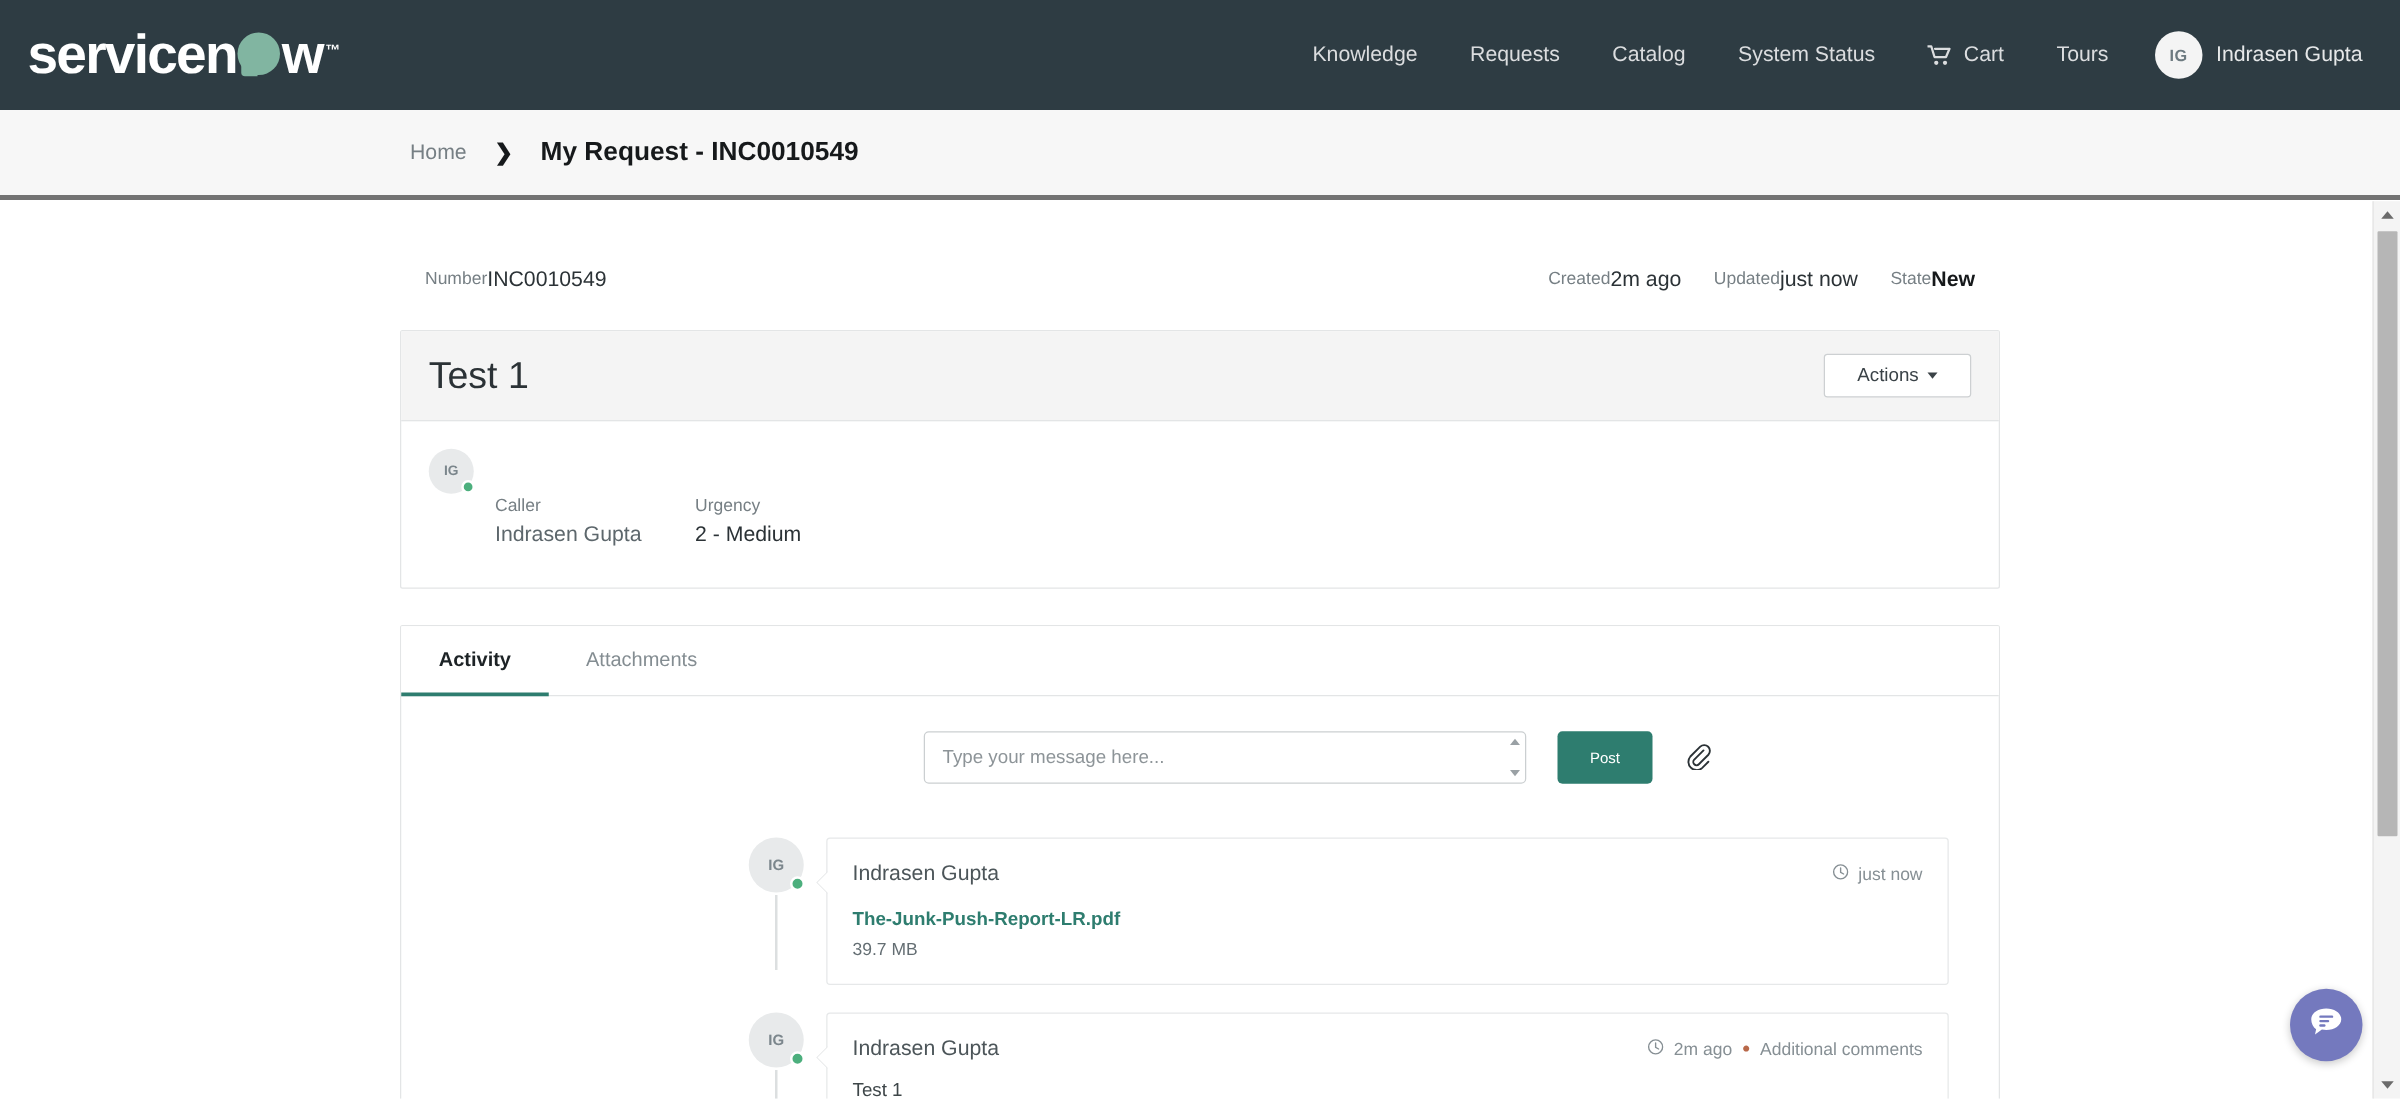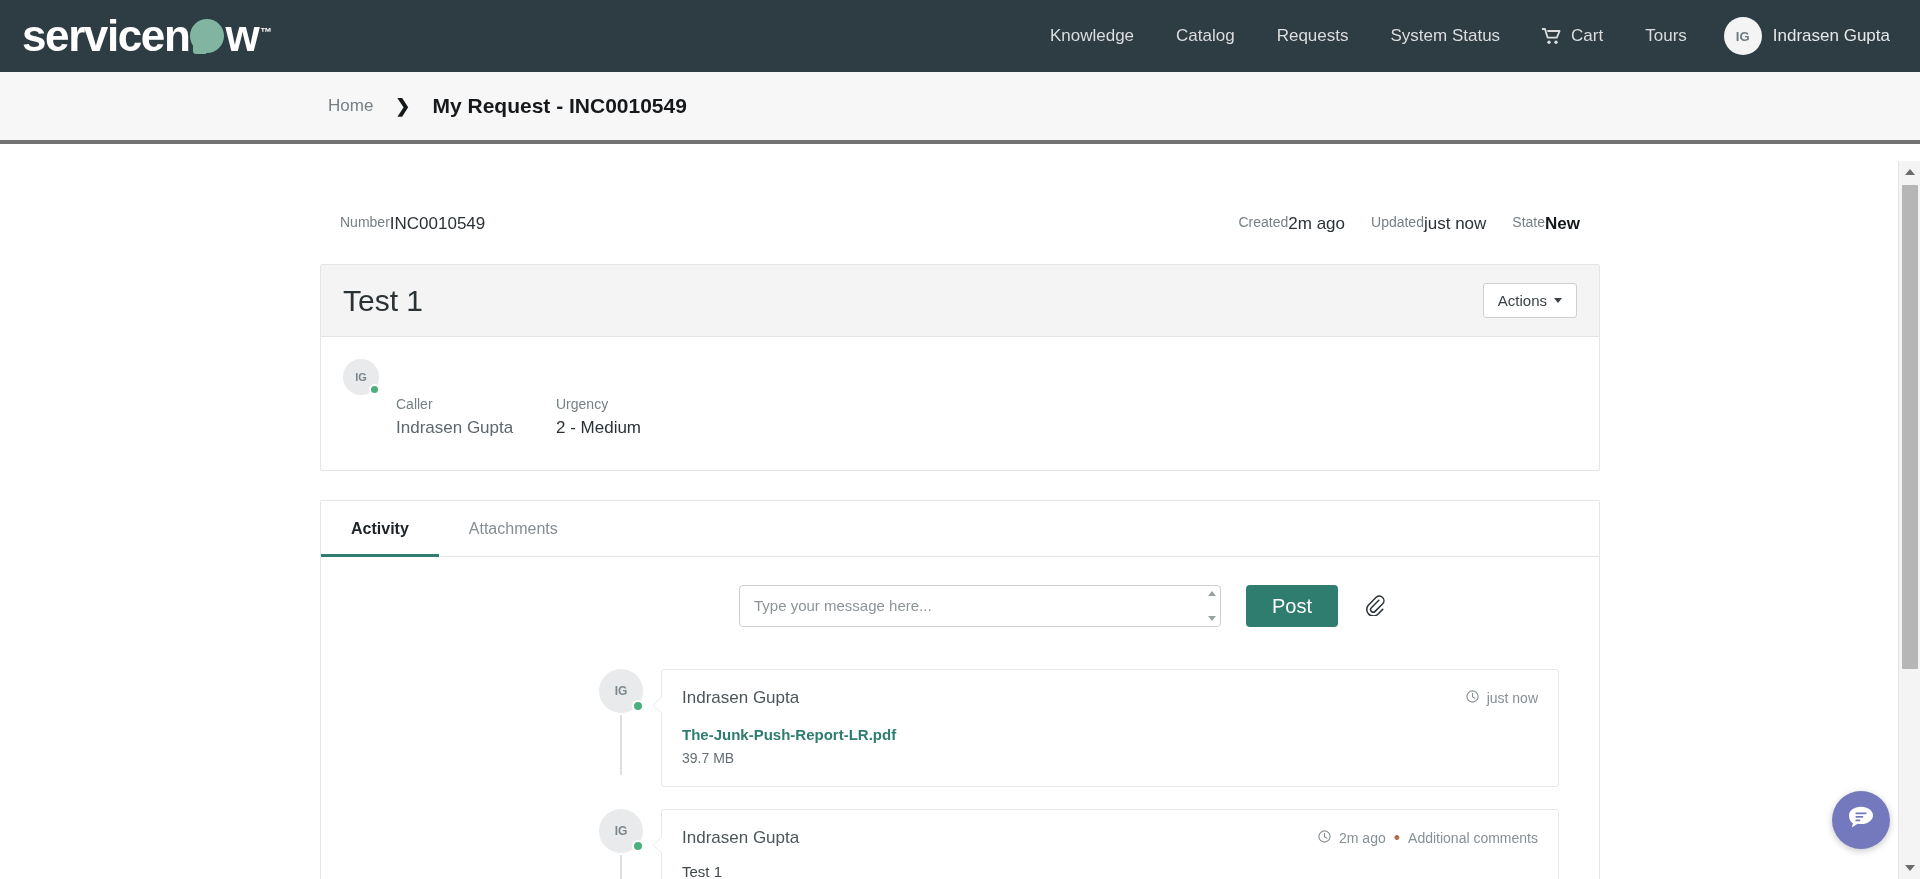--- a/index.html
+++ b/index.html
@@ -7,21 +7,21 @@
   body {
     width: 1920px; height: 879px;
     font-family: "Liberation Sans", sans-serif;
     background: #ffffff;
     overflow: hidden;
     position: relative;
   }
 
   
   .navbar {
-    height: 72px;
+    height: 88px;
     background: #2e3c43;
     display: flex;
     align-items: center;
     padding: 0 22px 0 22px;
     position: relative;
   }
   .brand {
     display: flex; align-items: center;
     height: 100%;
     padding-left: 0px;
@@ -187,21 +187,21 @@
     font-size: 30px;
     color: #2b3236;
     font-weight: 400;
     line-height: 1.1;
   }
   .actions-btn {
     margin-left: auto;
     background: #ffffff;
     border: 1px solid #cdd0d2;
     border-radius: 3px;
-    padding: 8px 14px;
+    padding: 8px 26px;
     font-size: 15px;
     color: #3a4247;
     cursor: pointer;
     display: flex; align-items: center; gap: 7px;
     font-family: "Liberation Sans", sans-serif;
   }
   .caret-down {
     width: 0; height: 0;
     border-left: 4px solid transparent;
     border-right: 4px solid transparent;
@@ -318,21 +318,21 @@
   .spin-dn { border-top: 5px solid #9aa1a5; }
 
   .post-btn {
     margin-left: 25px;
     background: #2e7d6f;
     color: #ffffff;
     border: none;
     border-radius: 4px;
     padding: 0 26px;
     height: 42px;
-    font-size: 20px;
+    font-size: 12px;
     cursor: pointer;
     font-family: "Liberation Sans", sans-serif;
     flex: 0 0 auto;
   }
   .clip-btn {
     margin-left: 22px;
     width: 30px; height: 42px;
     display: flex; align-items: center; justify-content: center;
     cursor: pointer;
     background: none; border: none; padding: 0;
@@ -488,22 +488,22 @@
     <span class="brand-logo">
         <span>servicen</span>
         <span class="o-mark"></span>
         <span>w</span>
         <span class="brand-tm">™</span>
       </span>
   </a>
 
   <div class="nav-right">
     <a class="nav-link">Knowledge</a>
+    <a class="nav-link">Requests</a>
     <a class="nav-link">Catalog</a>
-    <a class="nav-link">Requests</a>
     <a class="nav-link">System Status</a>
 
     <a class="nav-link nav-cart">
       <span class="cart-glyph">
         <svg width="19" height="17" viewBox="0 0 19 17">
           <path d="M0 1h3l2.6 8.6h9.2L17.6 3H6" fill="none" stroke="#dbdddf" stroke-width="1.8" stroke-linecap="round" stroke-linejoin="round"></path>
           <circle cx="7" cy="14.2" r="1.7" fill="#dbdddf"></circle>
           <circle cx="14" cy="14.2" r="1.7" fill="#dbdddf"></circle>
         </svg>
       </span>

